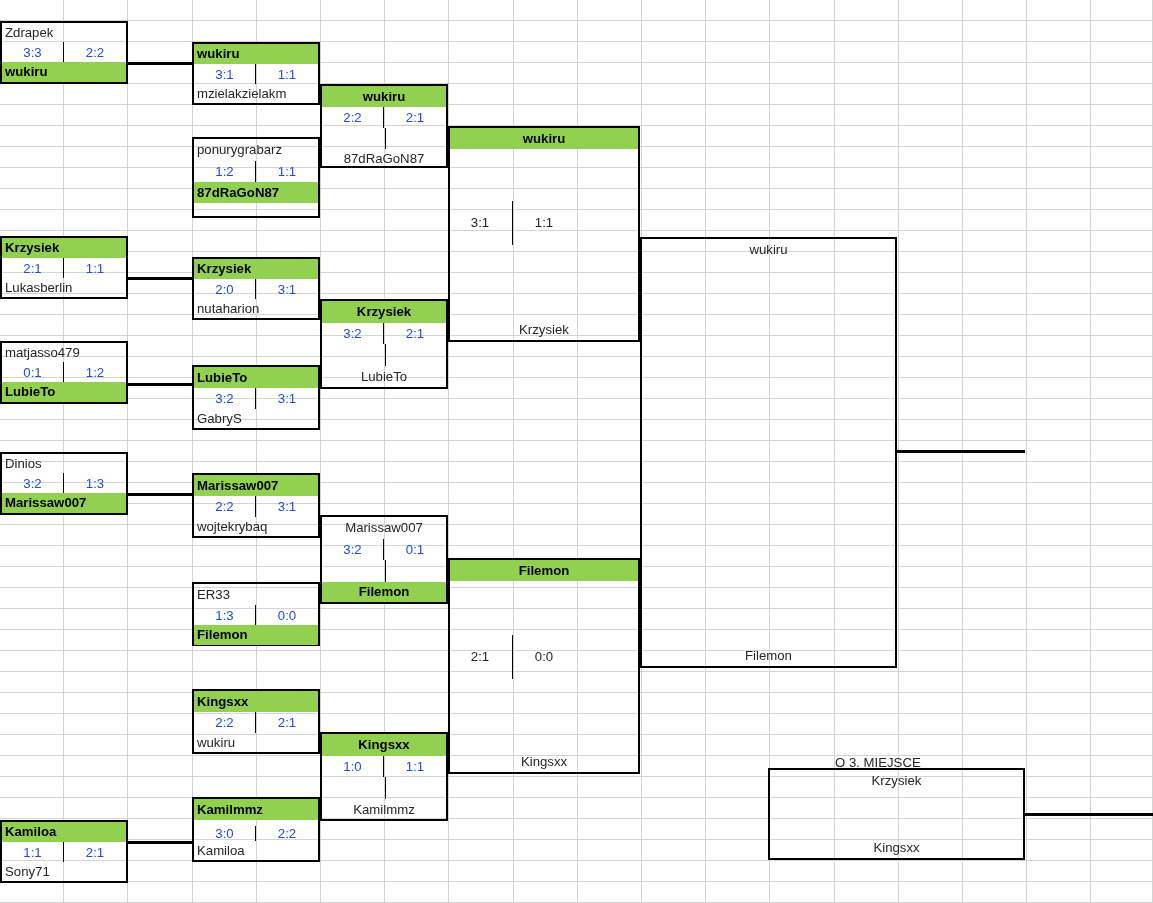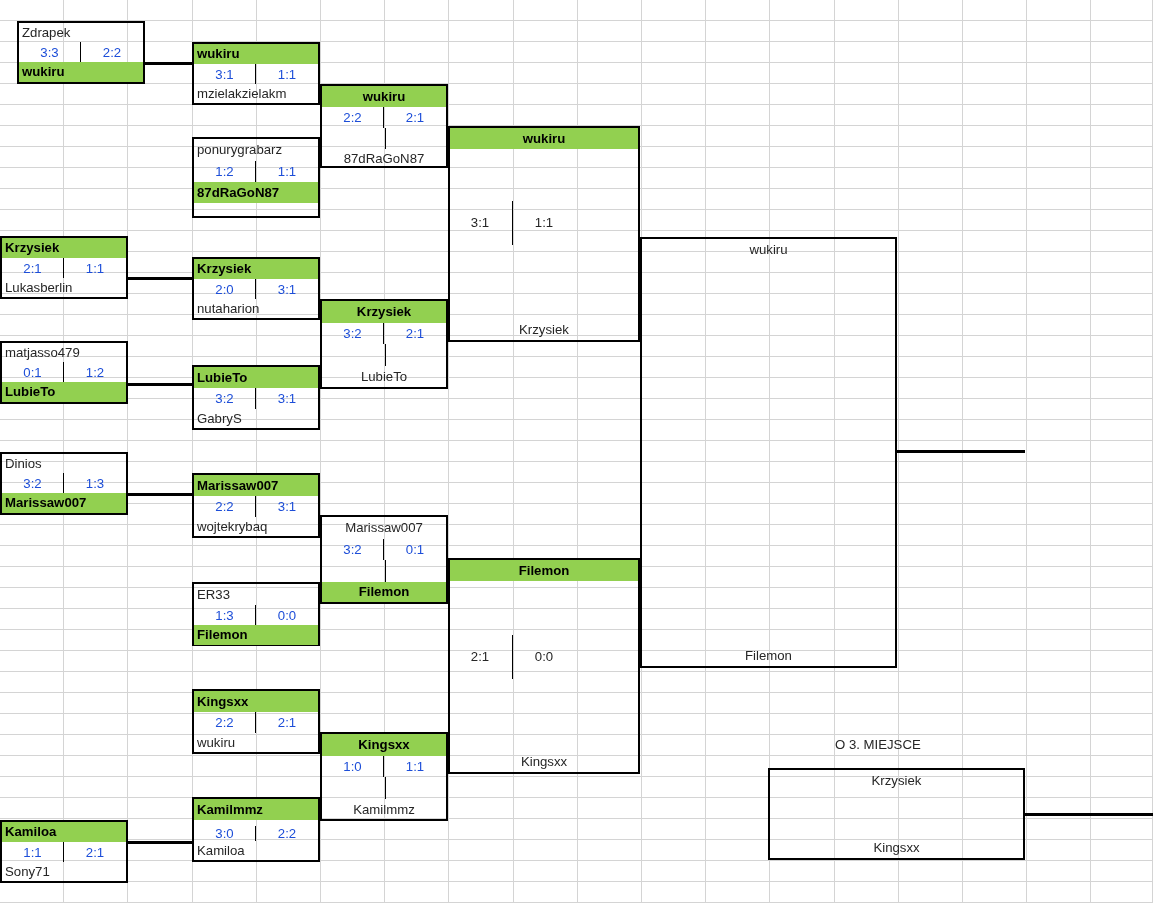--- a/index.html
+++ b/index.html
@@ -89,30 +89,30 @@
   .flabel {
     position: absolute;
     font-size: 13.2px;
     color: #262626;
     line-height: 1;
     display: flex;
     align-items: center;
     z-index: 6;
     white-space: nowrap;
   }
-  .flabel.left { justify-content: flex-start; padding-left: 3px; }
+  .flabel.left { justify-content: flex-start; padding-left: 3px; margin-top: 18px; }
 </style>
 </head>
 <body>
 
 <div id="sheet">
 
   <div id="grid"></div>
 
-  <div class="mbox" style="left:0px; top:21px; width:128px; height:63px;margin-left:17px;">
+  <div class="mbox" style="left:0px; top:21px; width:128px; height:63px;">
     <div class="seg left" style="top:0px; height:19px;">Zdrapek</div>
     <div class="scorerow" style="top:19px; height:20px;">
       <div class="half first">3:3</div>
       <div class="half">2:2</div>
     </div>
     <div class="seg left green" style="top:39px; height:20px;">wukiru</div>
   </div>
   <div class="conn" style="left:128px; top:62px; width:64px; height:2.5px;"></div>
 
   <div class="mbox" style="left:0px; top:236px; width:128px; height:63px;">

